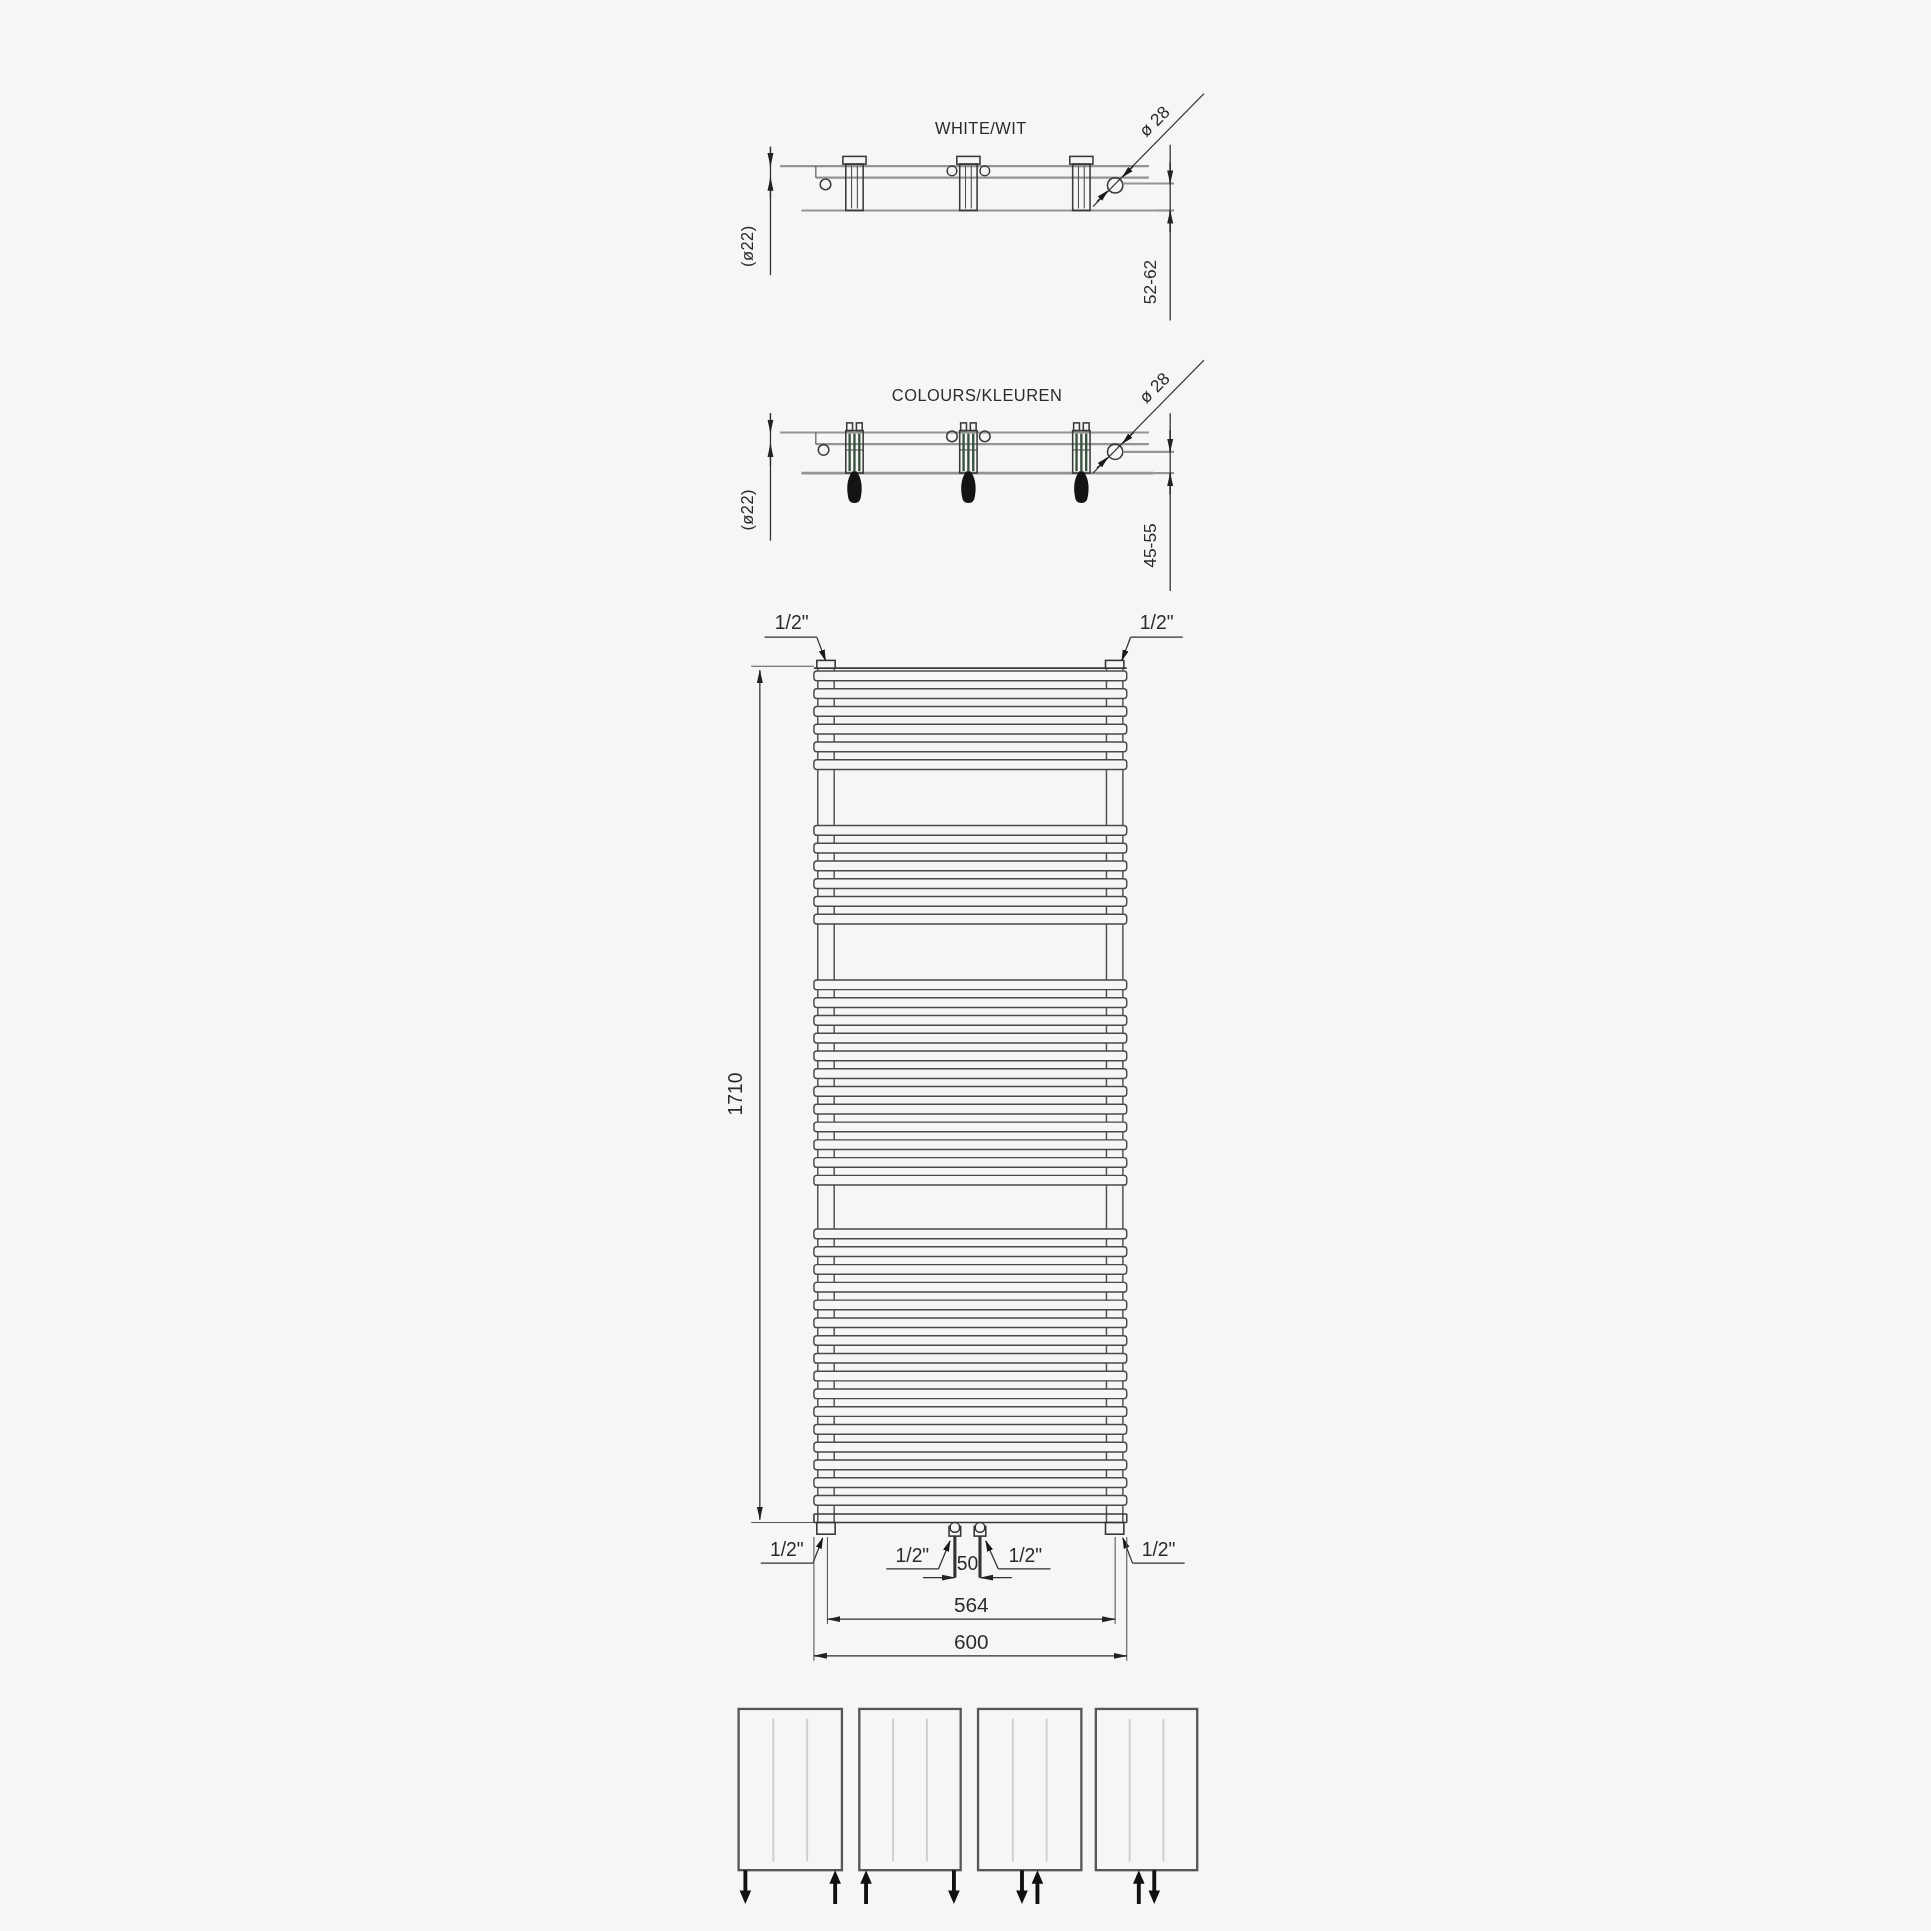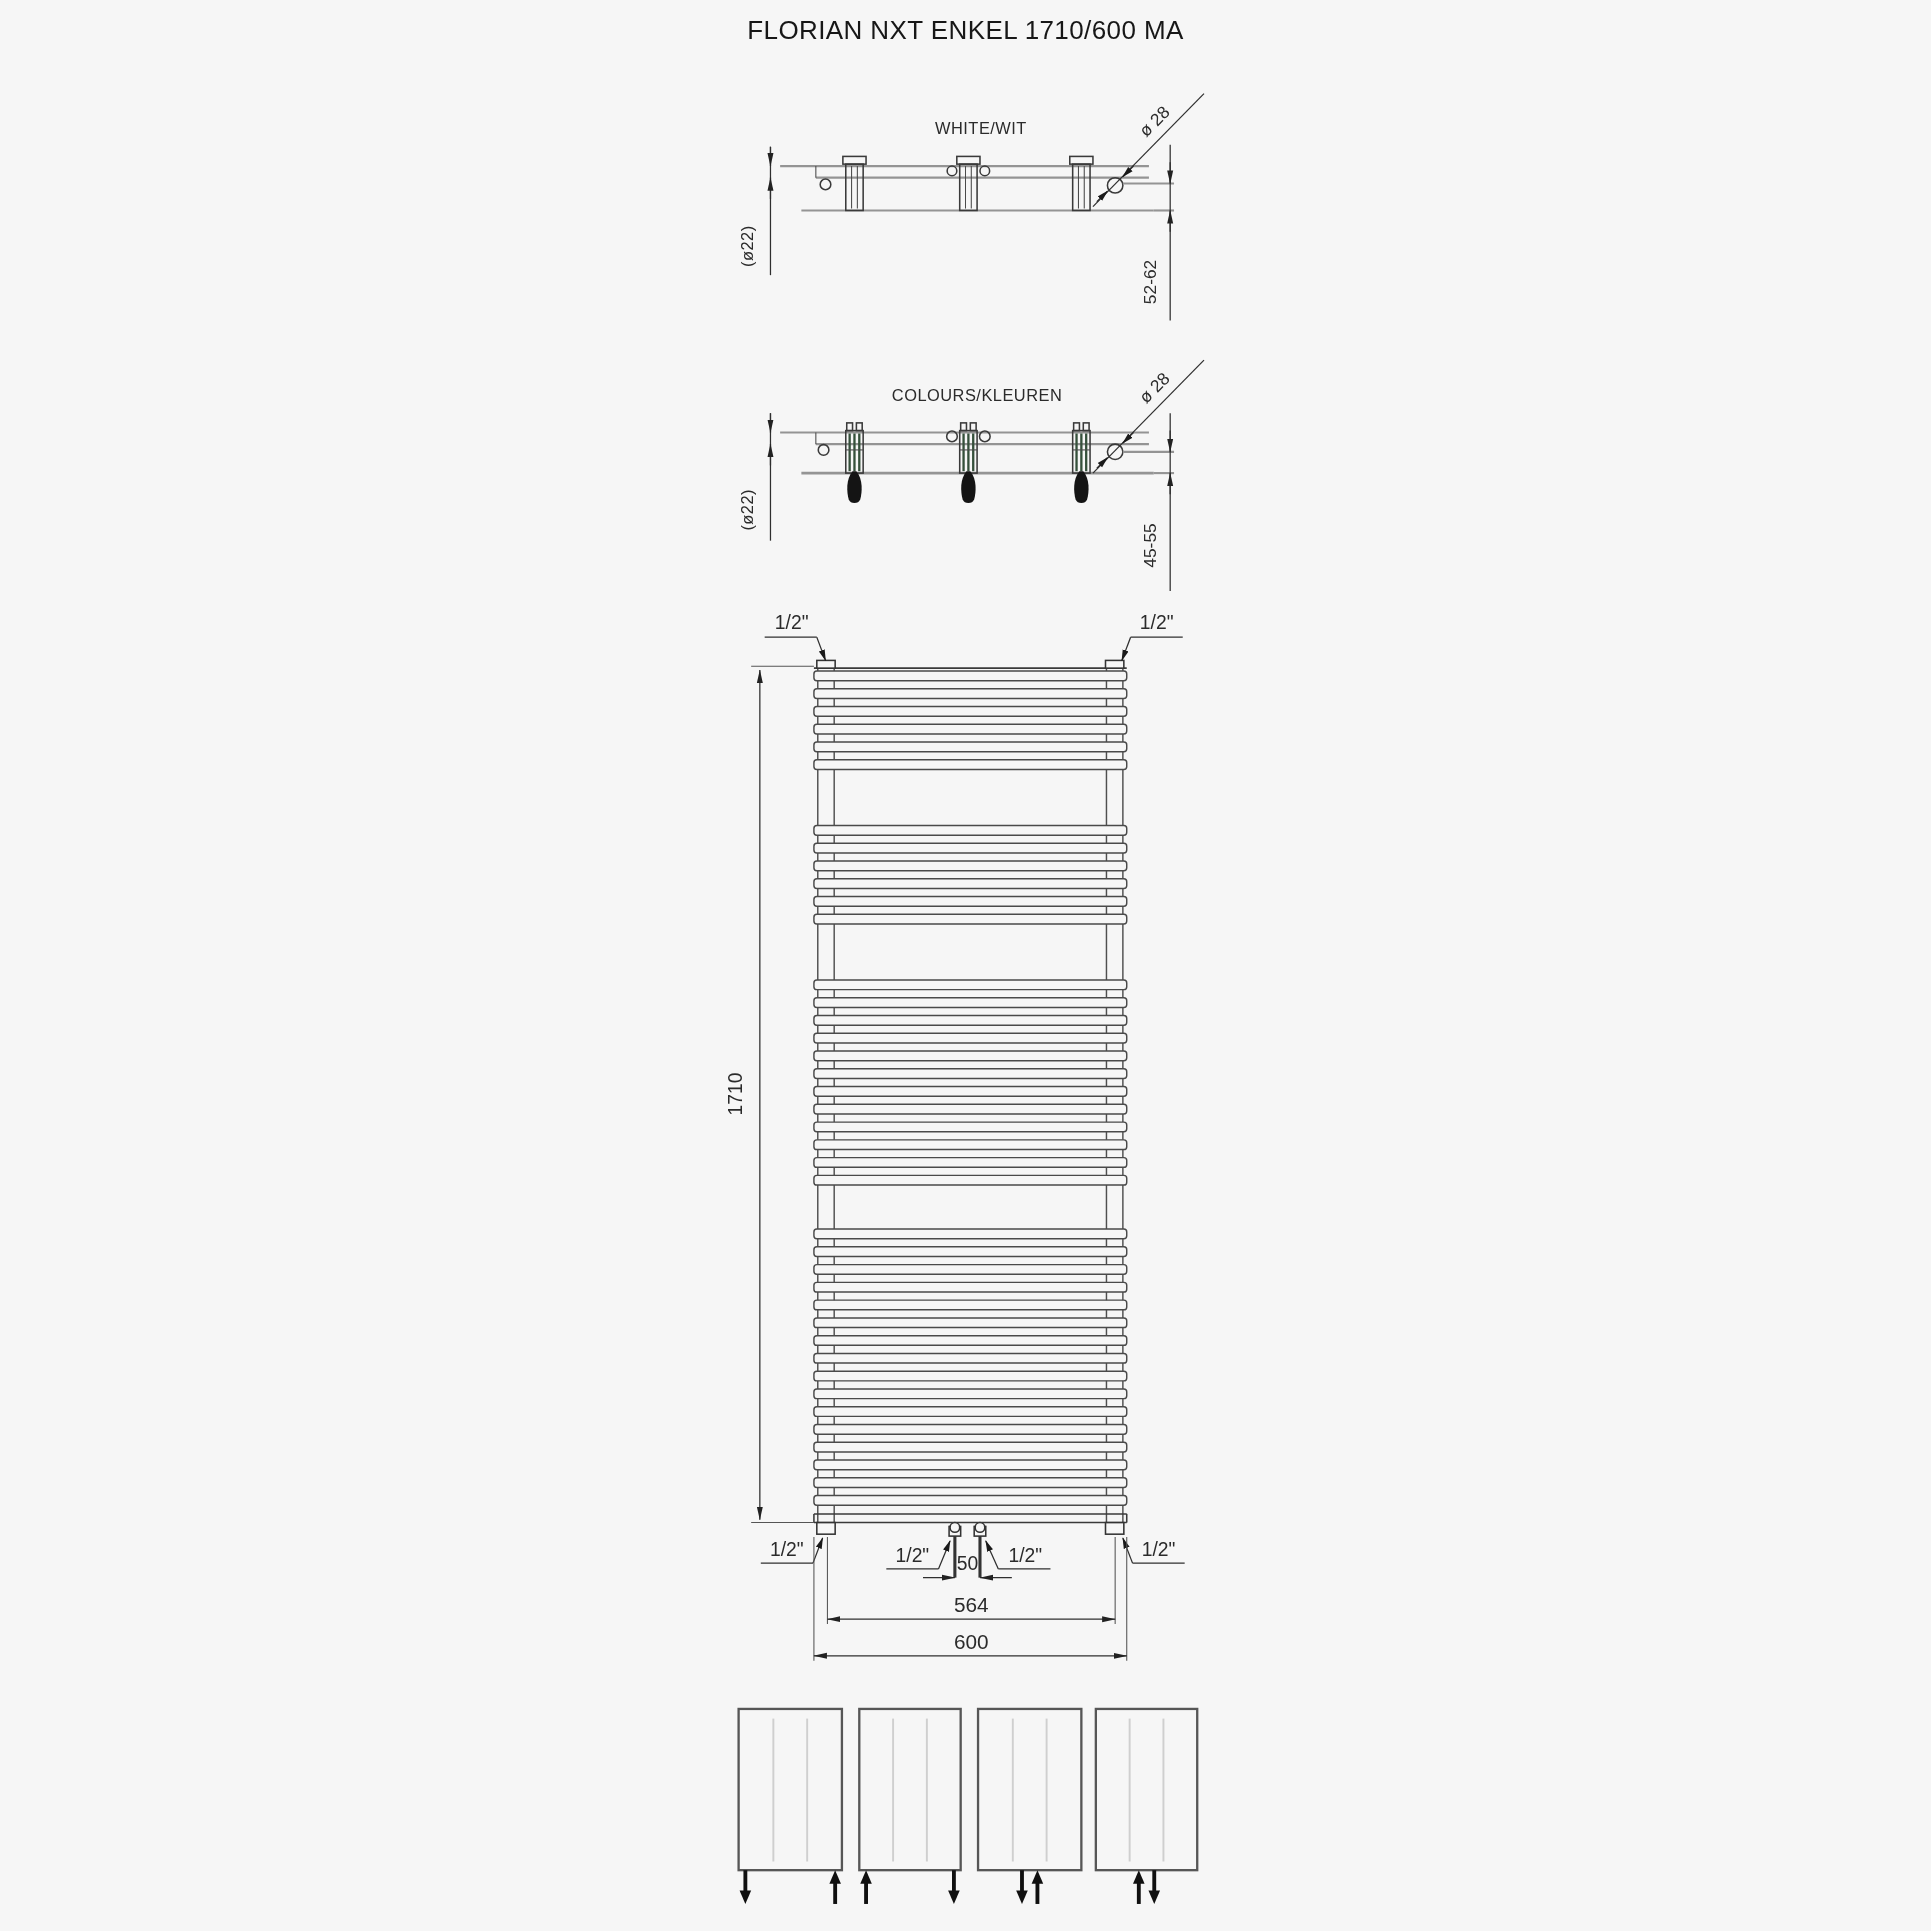--- a/index.html
+++ b/index.html
@@ -26,21 +26,20 @@
   .hatch{stroke:#35503b;stroke-width:2.4;fill:none;}
   .box{stroke:#565656;stroke-width:2.4;fill:none;}
   .panel-line{stroke:#cfcfcf;stroke-width:2;fill:none;}
   .flow-shaft{stroke:#101010;stroke-width:4;}
   .flow-head{fill:#101010;stroke:none;}
 </style>
 </head>
 <body>
 
 <div class="page">
-  <div class="title">FLORIAN NXT ENKEL 1710/600 MA</div>
 
   <svg width="1931" height="1931" viewBox="0 0 2000 2000">
     <defs>
       <marker id="m-dim" viewBox="0 0 14 8" refX="13.5" refY="4" markerWidth="14" markerHeight="8" markerUnits="userSpaceOnUse" orient="auto-start-reverse">
         <path d="M0,0.9 L14,4 L0,7.1 Z" fill="#222"></path>
       </marker>
       <marker id="m-lead" viewBox="0 0 12 8" refX="11" refY="4" markerWidth="12" markerHeight="8" markerUnits="userSpaceOnUse" orient="auto-start-reverse">
         <path d="M0,0.8 L12,4 L0,7.2 Z" fill="#1a1a1a"></path>
       </marker>
 

